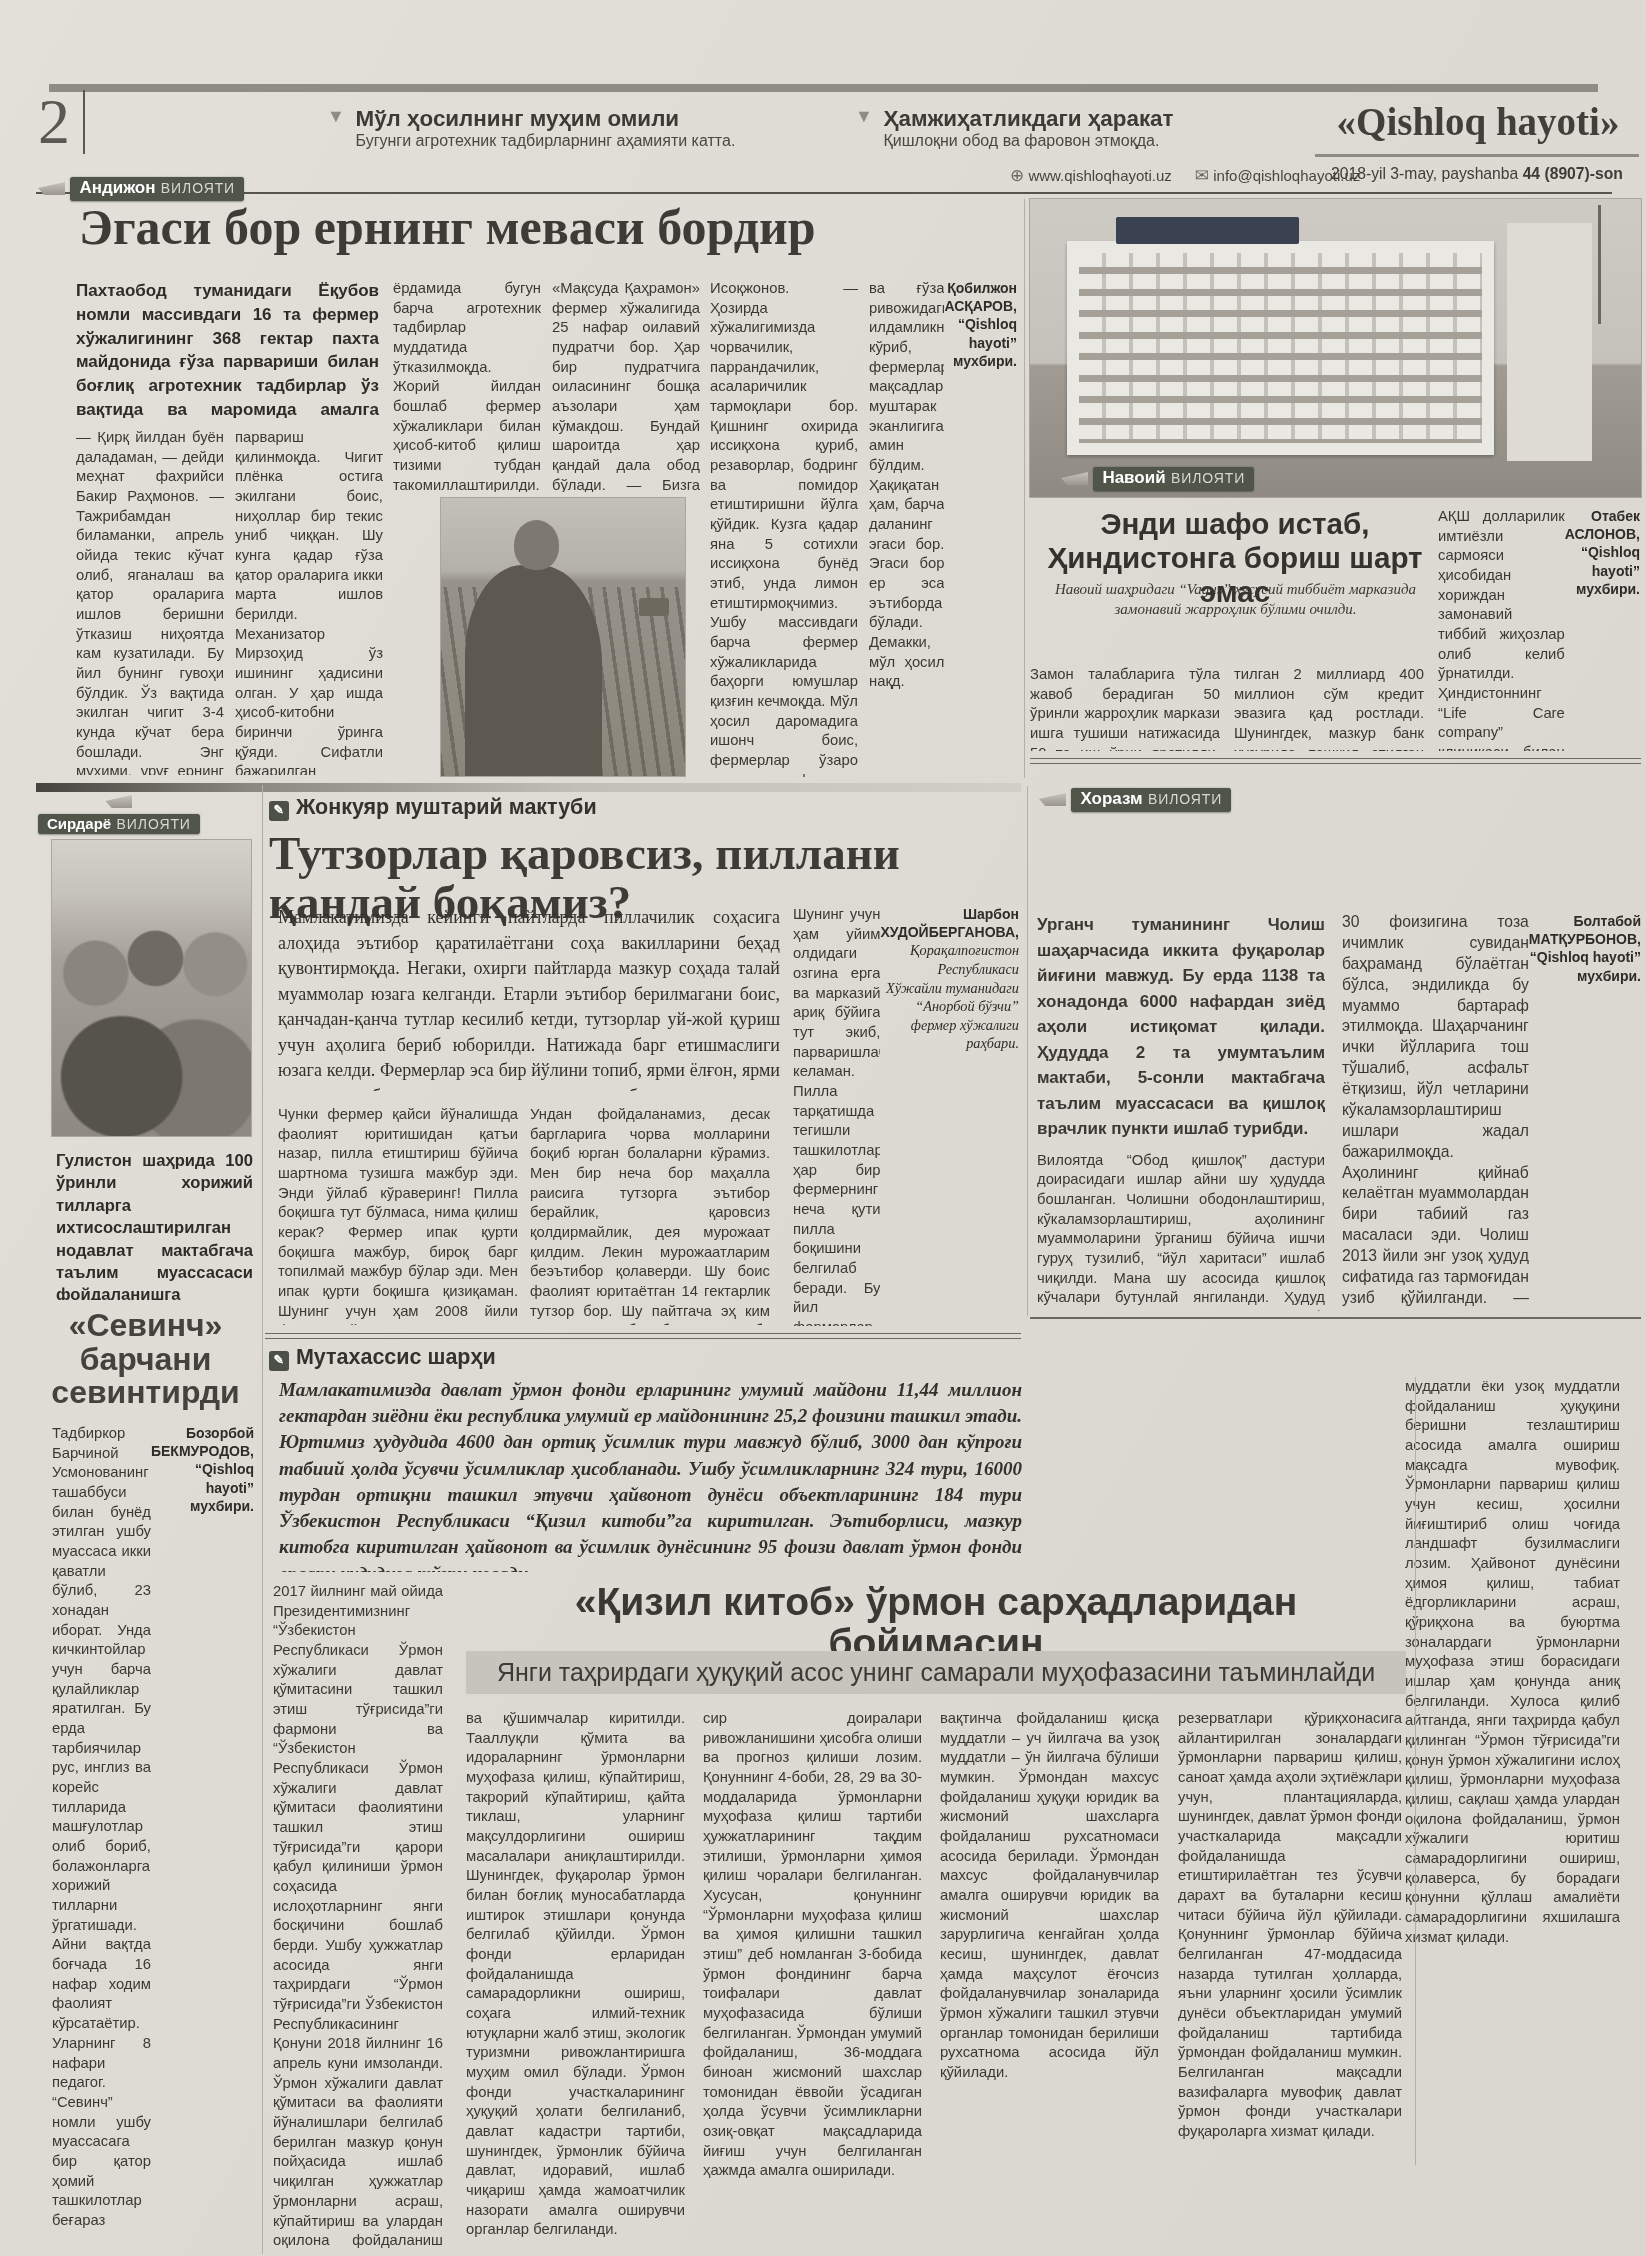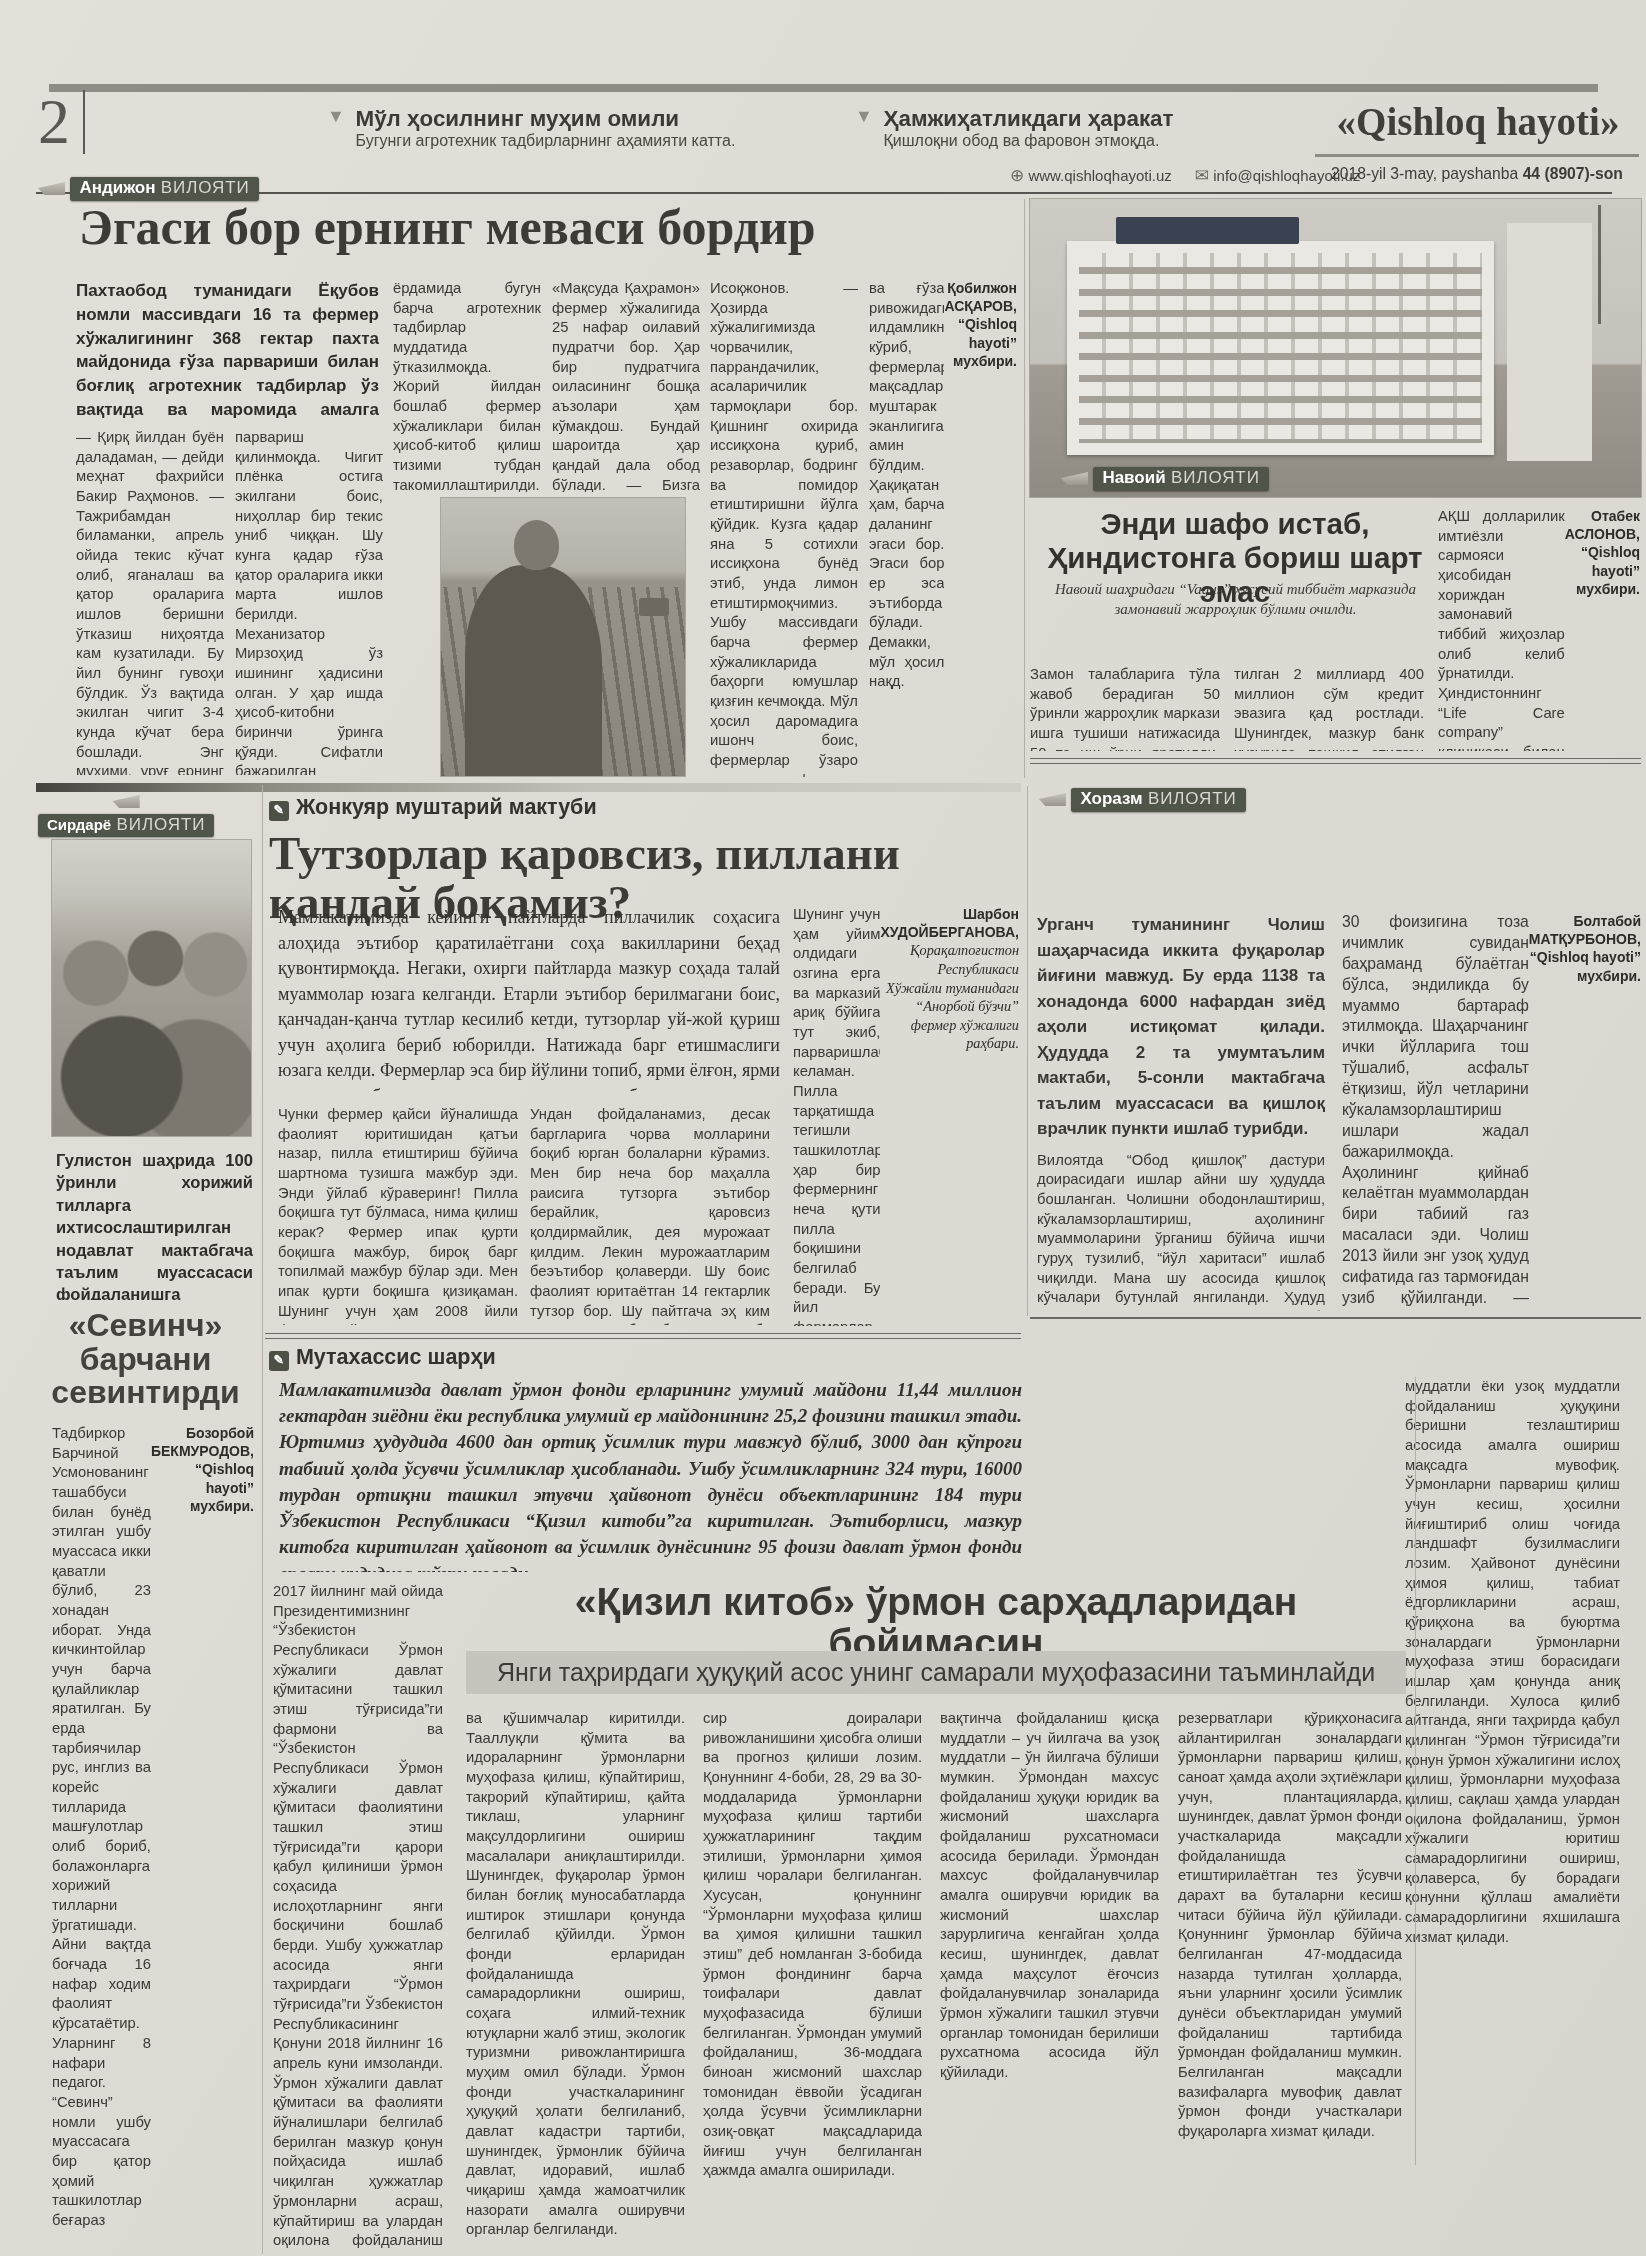--- a/index.html
+++ b/index.html
@@ -5,21 +5,21 @@
   html,body{margin:0;padding:0;background:#c9c6bf;}
   #page{position:relative;width:1646px;height:2257px;background:linear-gradient(120deg,#e3e0d9 0%,#dedbd4 40%,#d9d6cf 100%);font-family:"Liberation Sans",sans-serif;color:#37352f;overflow:hidden;}
   .abs{position:absolute;}
   .serif{font-family:"Liberation Serif",serif;}
   .col{font-size:14.8px;line-height:1.33;text-align:justify;color:#3b3933;overflow:hidden;}
   .colflex{display:flex;flex-direction:row;justify-content:space-between;}
   .lead-bold{font-weight:bold;font-size:17px;line-height:1.4;text-align:justify;color:#2e2c27;}
   .kicker-badge{display:inline-flex;align-items:center;gap:5.4px;}
   .badge-wing{width:27px;height:13.4px;background:linear-gradient(#c6c3bb,#9b978f);clip-path:polygon(0 45%,100% 0,100% 100%,25% 100%);}
   .badge-box{background:#50554a;color:#ffffff;font-weight:bold;font-size:17px;padding:0.9px 9px 2.7px 9px;border-radius:2.7px;white-space:nowrap;box-shadow:0 0.9px 1.8px rgba(0,0,0,.35);}
-  .badge-suffix{font-weight:normal;font-size:17px;color:#d9d8d0;letter-spacing:0.9px;text-transform:uppercase;margin-left:5.4px;}
+  .badge-suffix{font-weight:normal;font-size:14px;color:#d9d8d0;letter-spacing:0.9px;text-transform:uppercase;margin-left:5.4px;}
   .rule{background:#56544e;}
   .vline{background:#b2afa7;width:0.9px;}
   .double-rule{border-top:1.8px solid #6b6963;border-bottom:1.8px solid #6b6963;height:3.6px;}
   .byline{text-align:right;font-weight:bold;font-size:14px;line-height:1.3;color:#2e2c27;}
   .byrole-italic{font-style:italic;font-weight:normal;font-family:"Liberation Serif",serif;font-size:14.3px;}
   .teaser-title{font-weight:bold;font-size:22.4px;color:#3c3a34;}
   .teaser-sub{font-size:16px;color:#4a4841;}
   .tri{color:#8e8c84;font-size:18px;}
   .photo{box-shadow:0 0 0 0.9px #a3a098;}
   .caption-bold{font-weight:bold;font-size:16.6px;line-height:1.35;color:#2e2c27;text-align:justify;}

